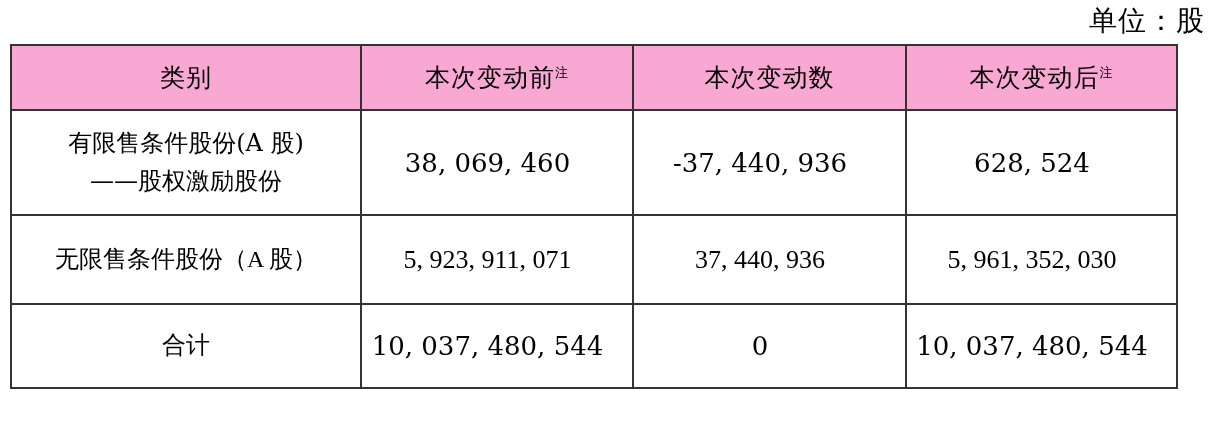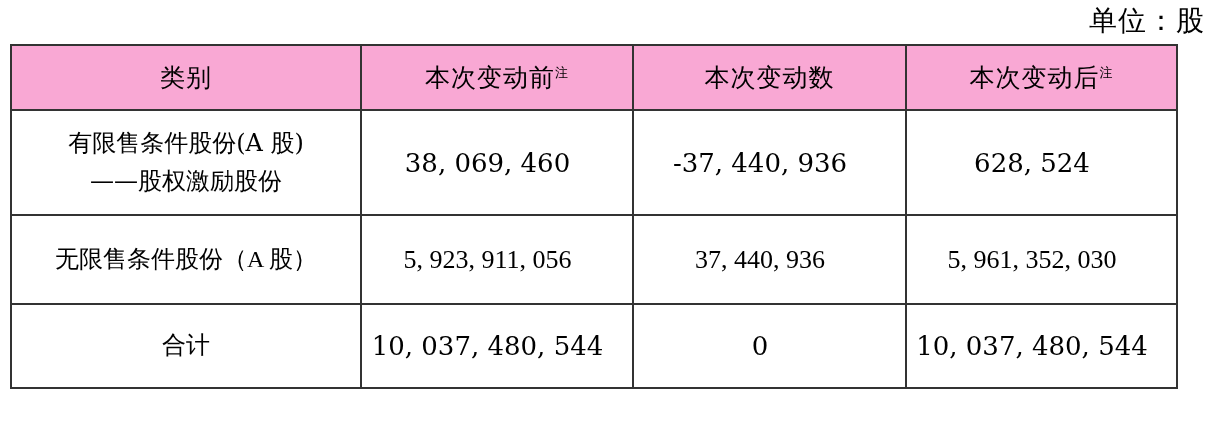--- a/index.html
+++ b/index.html
@@ -104,21 +104,21 @@
           <div>——股权激励股份</div>
         </td>
         <td class="num">38, 069, 460</td>
         <td class="num">-37, 440, 936</td>
         <td class="num">628, 524</td>
       </tr>
       <tr class="r2">
         <td class="cat">
           <div>无限售条件股份（A 股）</div>
         </td>
-        <td class="num">5, 923, 911, 056</td>
+        <td class="num">5, 923, 911, 071</td>
         <td class="num">37, 440, 936</td>
         <td class="num">5, 961, 352, 030</td>
       </tr>
       <tr class="r4">
         <td class="cat">
           <div>合计</div>
         </td>
         <td class="num">10, 037, 480, 544</td>
         <td class="num">0</td>
         <td class="num">10, 037, 480, 544</td>

